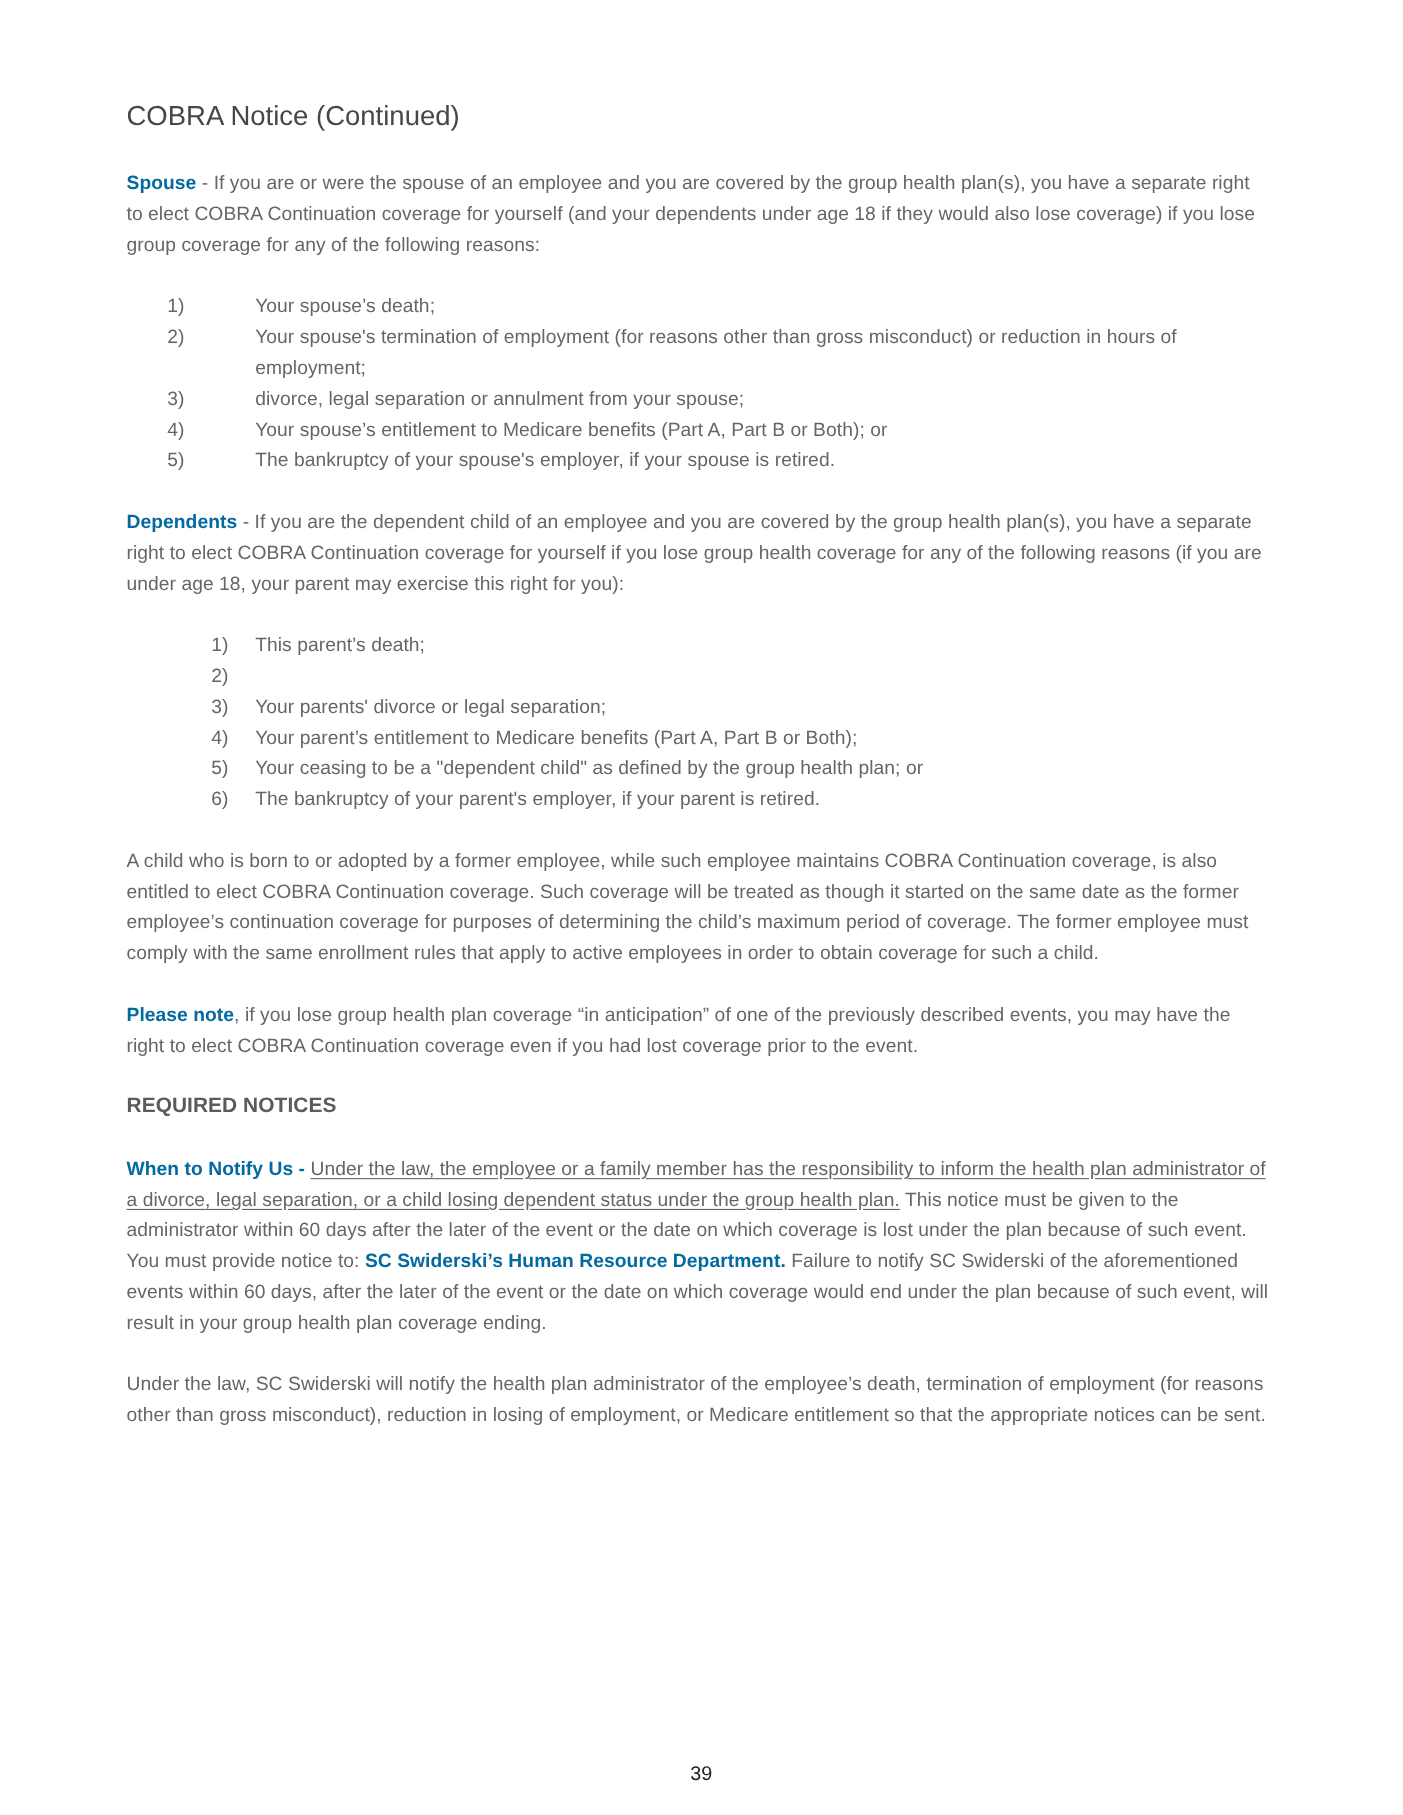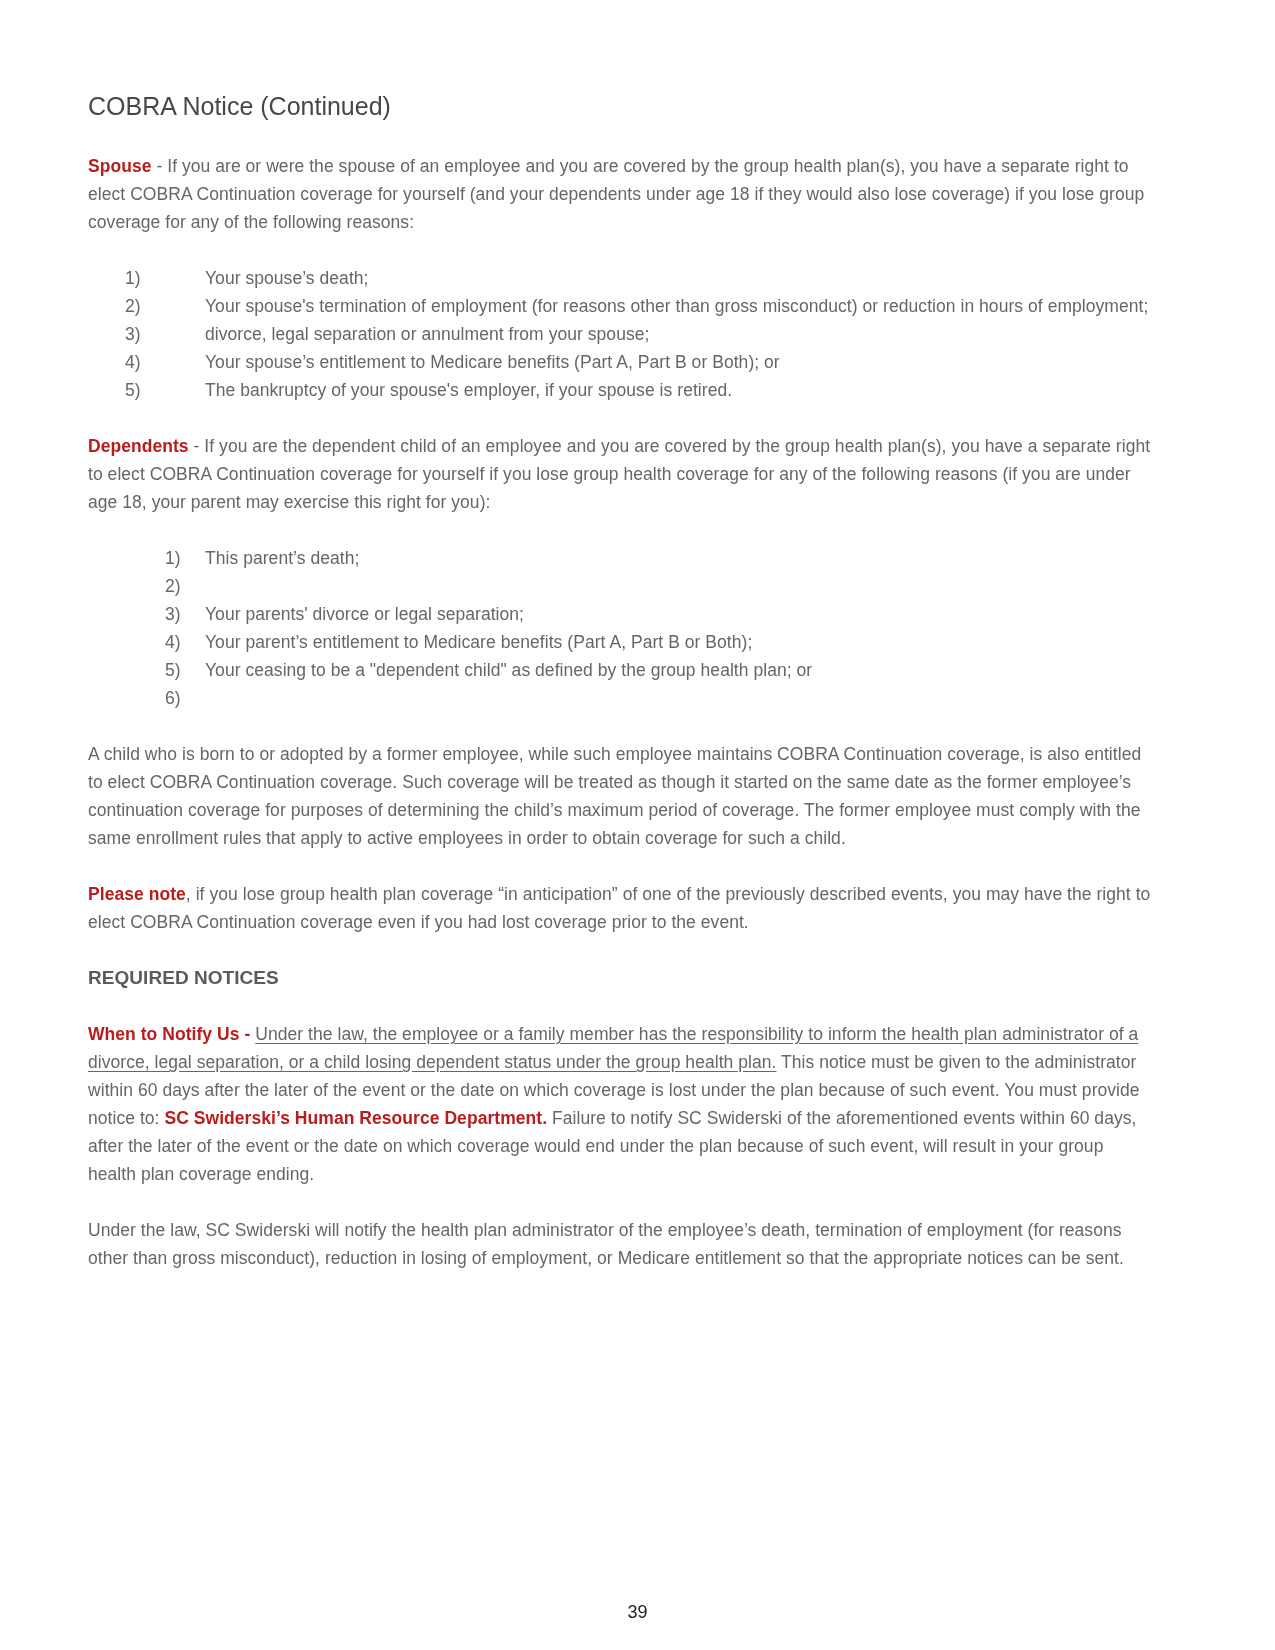--- a/index.html
+++ b/index.html
@@ -14,33 +14,34 @@
     background: #ffffff;
     font-family: "Liberation Sans", "DejaVu Sans", sans-serif;
     color: #63666a;
     overflow: hidden;
   }
   .content {
     padding: 88px 122px 0 88px; 
     font-size: 17.5px;
     line-height: 28px;
     letter-spacing: 0.05px;
+    margin-left: 27px;
   }
   .title {
     font-size: 25px;
     line-height: 36px;
     font-weight: normal;
     color: #454749;
     margin: 0 0 28px 0;
     letter-spacing: 0;
   }
   .para {
     margin: 0 0 28px 0;
   }
-  .b { font-weight: bold; color: #b91c1c; }
+  .b { font-weight: bold; color: #0369a1; }
   .u { text-decoration: underline; text-underline-offset: 3px; }
   .list {
     margin: 0 0 28px 0;
   }
   .li {
     display: flex;
     align-items: flex-start;
   }
   .list-spouse .li .num {
     margin-left: 37px;
@@ -121,20 +122,21 @@
       <div class="li">
         <span class="num">4)</span>
         <span class="txt">Your parent’s entitlement to Medicare benefits (Part A, Part B or Both);</span>
       </div>
       <div class="li">
         <span class="num">5)</span>
         <span class="txt">Your ceasing to be a "dependent child" as defined by the group health plan; or</span>
       </div>
       <div class="li">
         <span class="num">6)</span>
+        <span class="txt">The bankruptcy of your parent's employer, if your parent is retired.</span>
       </div>
     </div>
 
     <p class="para">A child who is born to or adopted by a former employee, while such employee maintains COBRA Continuation coverage, is also entitled to elect COBRA Continuation coverage.  Such coverage will be treated as though it started on the same date as the former employee’s continuation coverage for purposes of determining the child’s maximum period of coverage.  The former employee must comply with the same enrollment rules that apply to active employees in order to obtain coverage for such a child.</p>
 
     <p class="para"><span class="b">Please note</span><span>, if you lose group health plan coverage “in anticipation” of one of the previously described events, you may have the right to elect COBRA Continuation coverage even if you had lost coverage prior to the event.</span></p>
 
     <h2 class="subhead">REQUIRED NOTICES</h2>
 
     <p class="para"><span class="b">When to Notify Us - </span><span class="u">Under the law, the employee or a family member has the responsibility to inform the health plan administrator of a divorce, legal separation, or a child losing dependent status under the group health plan.</span><span>  This notice must be given to the administrator within 60 days after the later of the event or the date on which coverage is lost under the plan because of such event.  You must provide notice to:  </span><span class="b">SC Swiderski’s Human Resource Department.</span><span>  Failure to notify SC Swiderski of the aforementioned events within 60 days, after the later of the event or the date on which coverage would end under the plan because of such event, will result in your group health plan coverage ending.</span></p>

